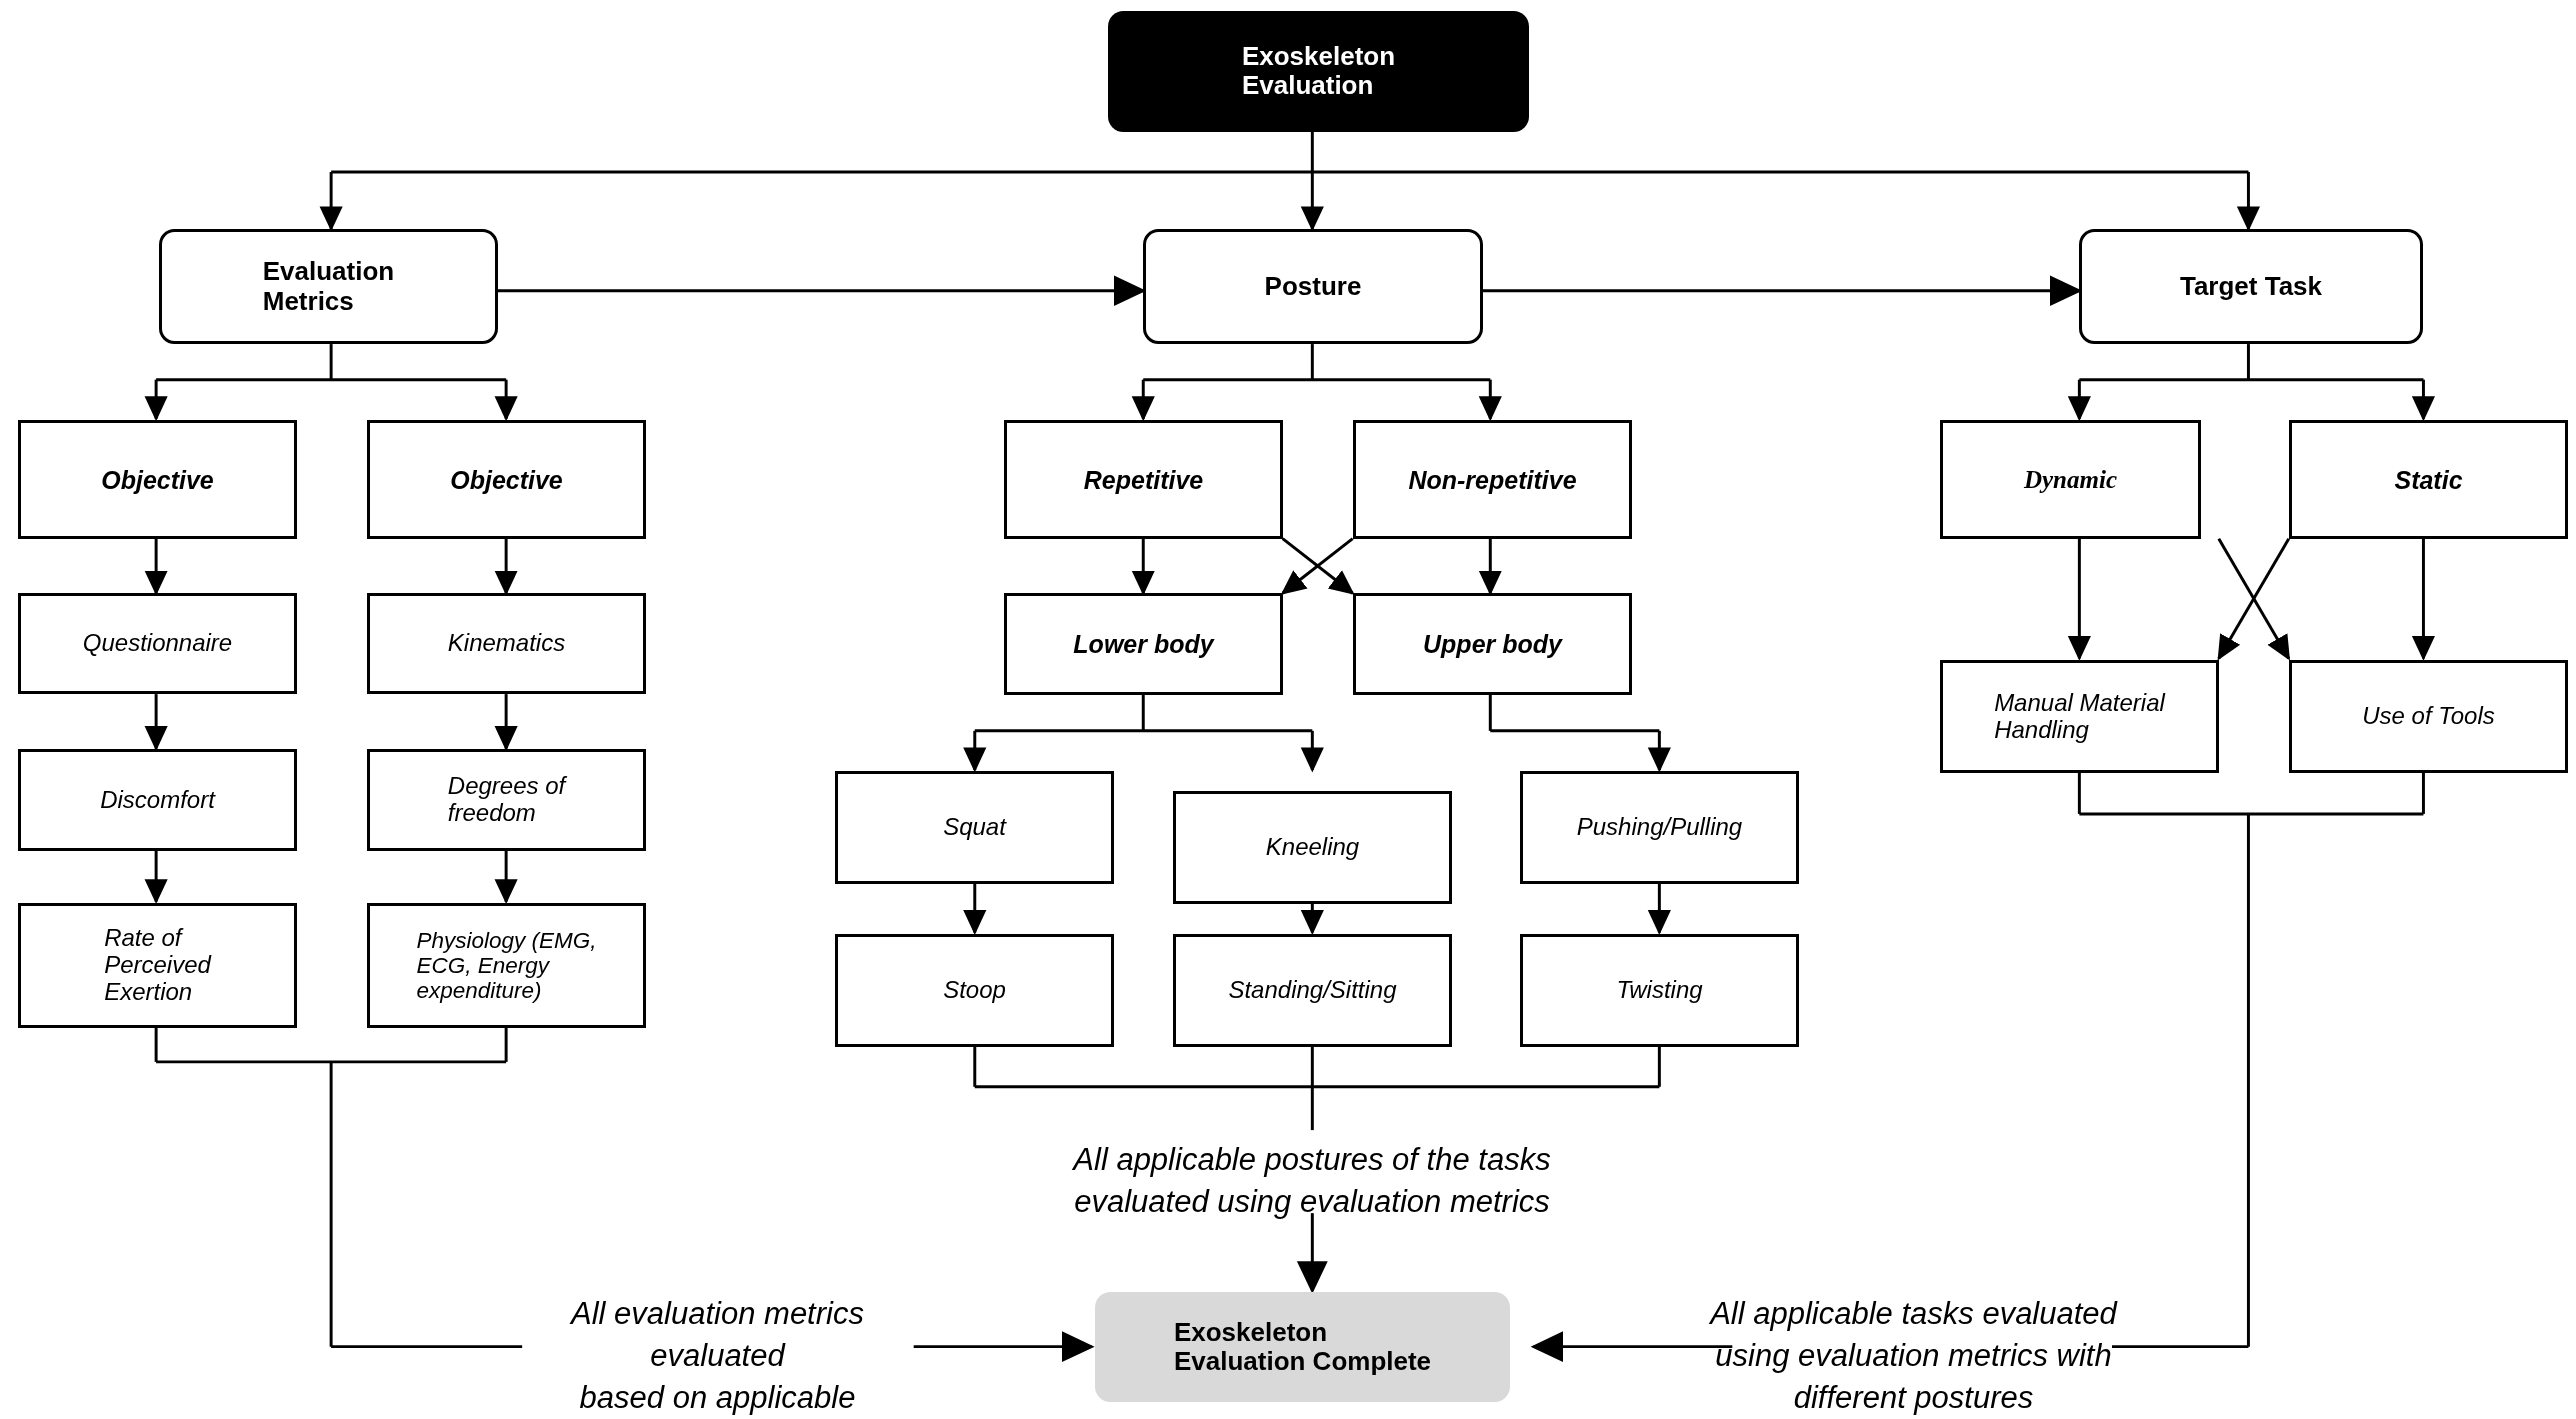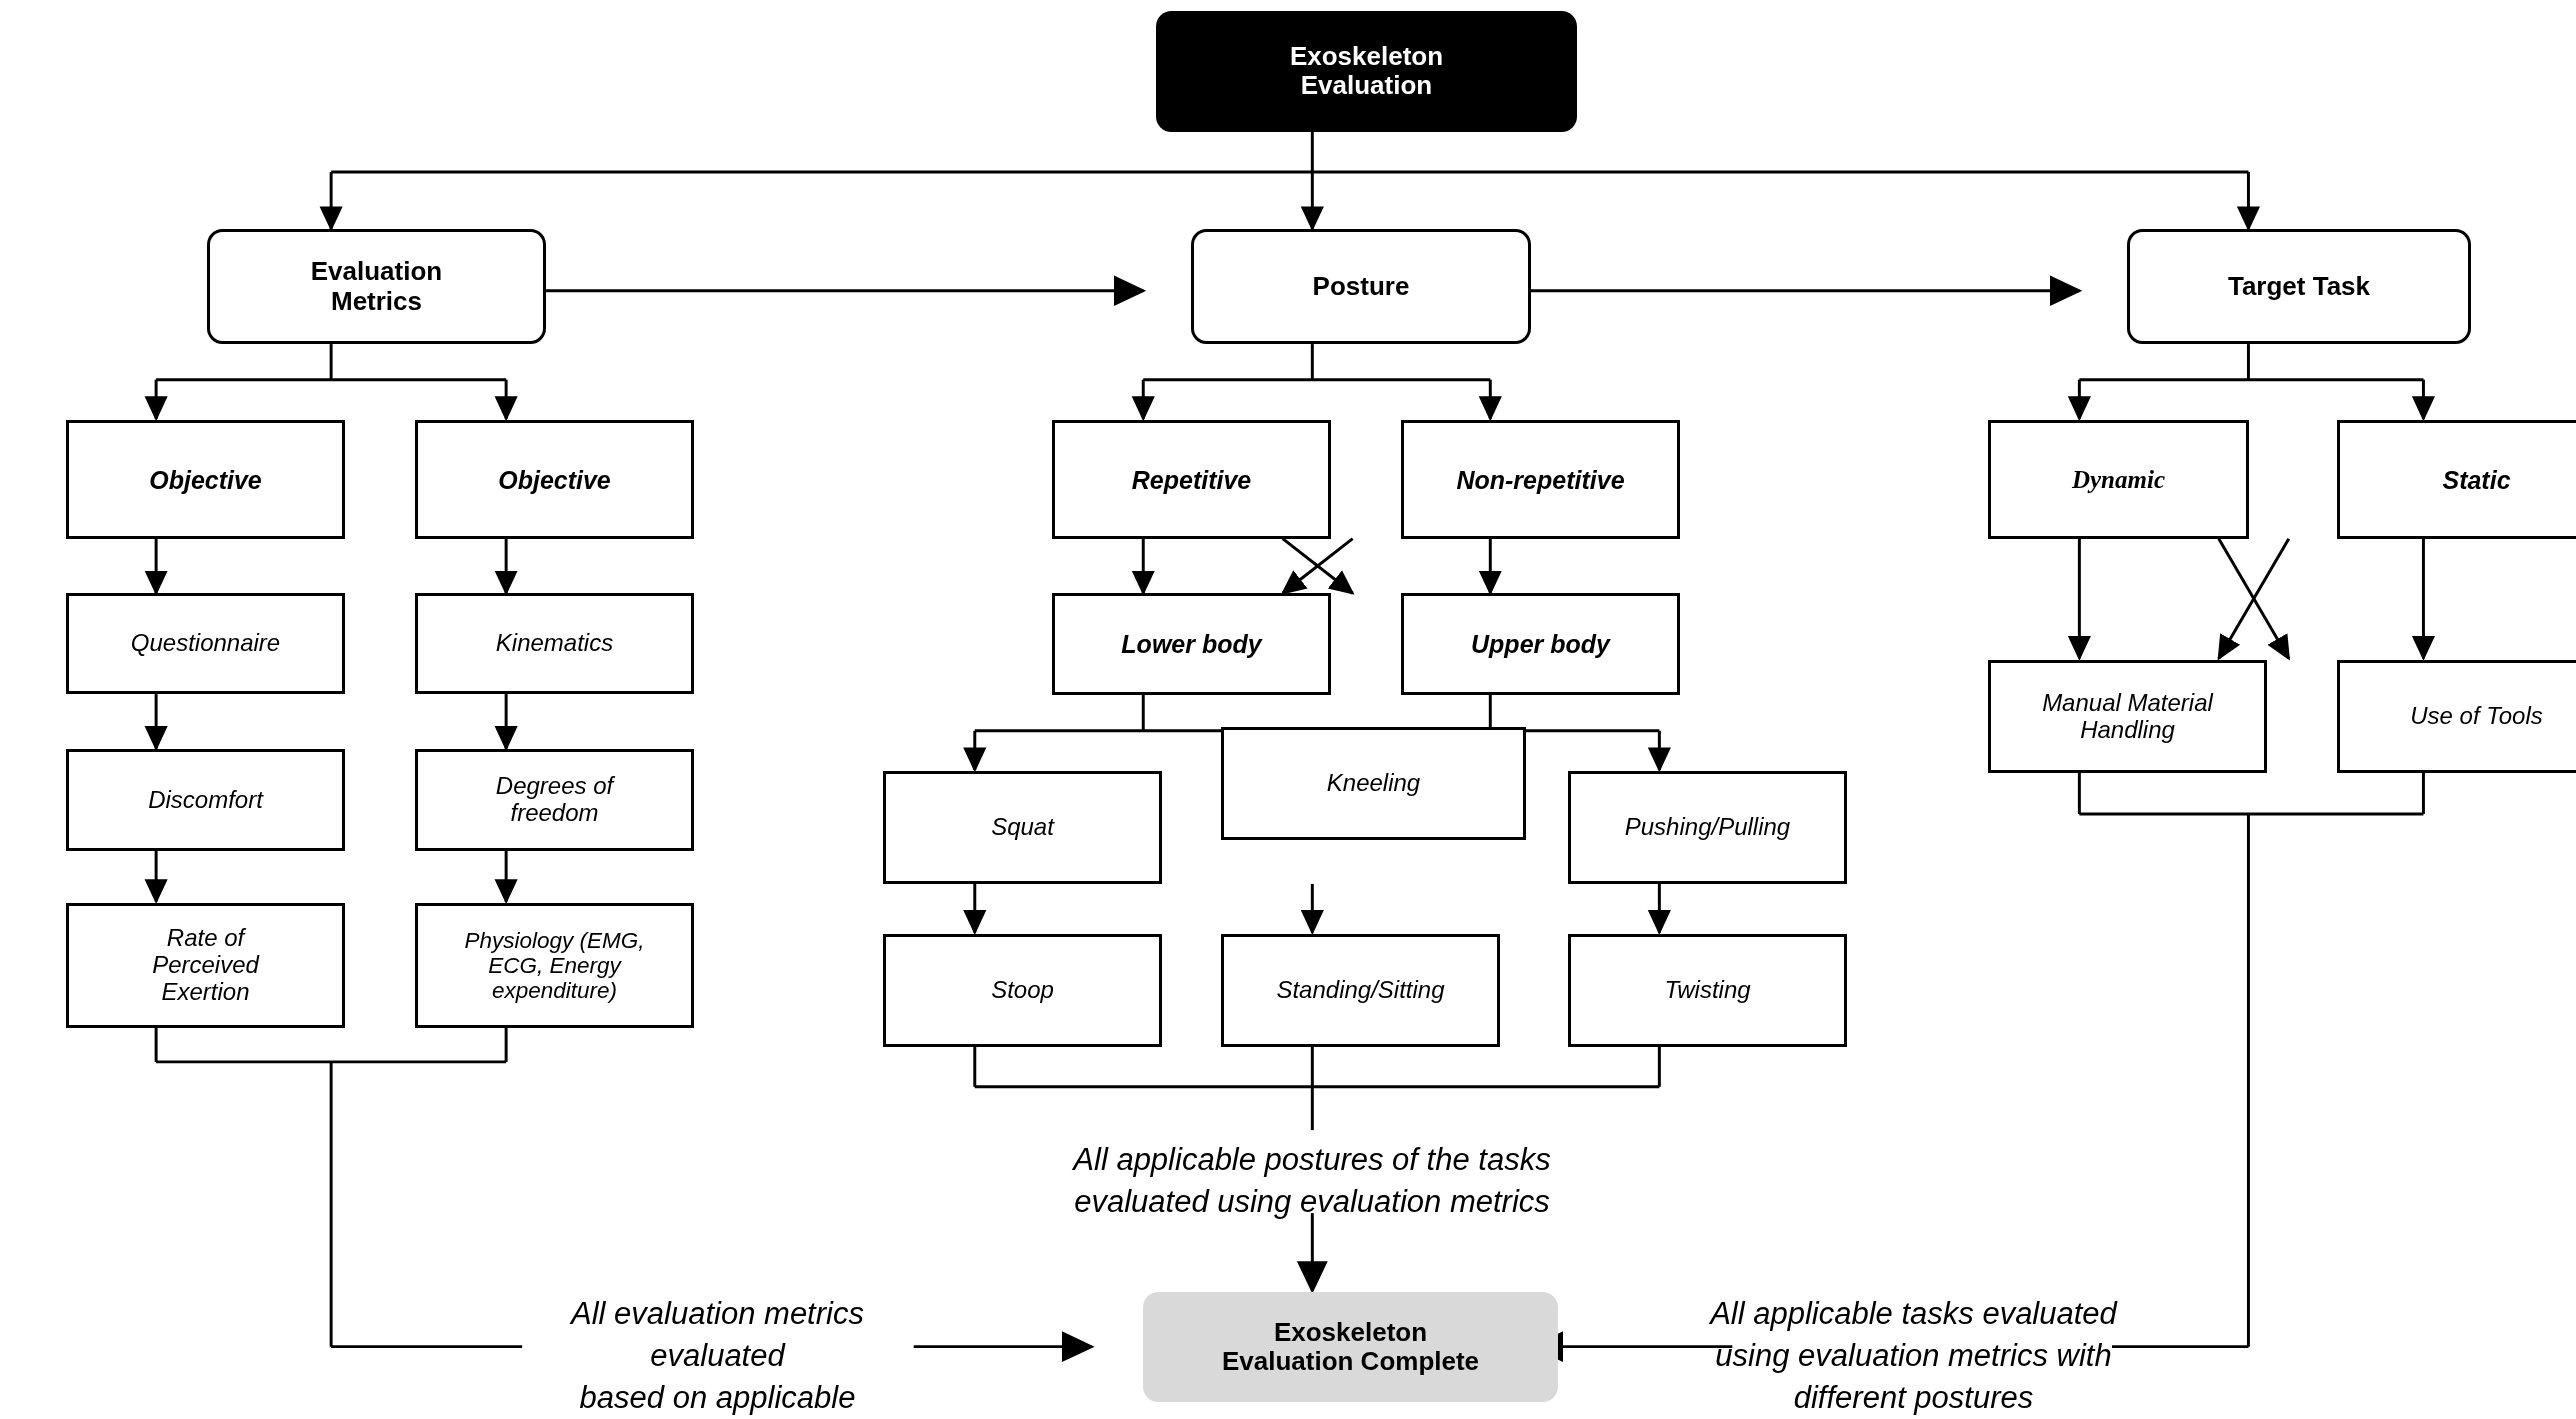--- a/index.html
+++ b/index.html
@@ -1,19 +1,19 @@
 <!DOCTYPE html>
 <html style="font-size:9.5px"><head>
 <meta charset="utf-8">
 <style>
   html,body{margin:0;padding:0;background:#ffffff;}
   body{font-family:"Liberation Sans", sans-serif;}
   #stage{position:relative;width:2576px;height:1419px;background:#ffffff;overflow:hidden;}
   svg#wires{position:absolute;left:0;top:0;width:2576px;height:1419px;}
-  .node{position:absolute;box-sizing:border-box;display:flex;align-items:center;justify-content:center;text-align:center;line-height:1.12;margin-left:48px;}
+  .node{position:absolute;box-sizing:border-box;display:flex;align-items:center;justify-content:center;text-align:left;line-height:1.12;}
   .rect{border:3px solid #000;background:#fff;}
   .rounded{border:3.6px solid #000;background:#fff;border-radius:15.4px;}
   .terminal{background:#000;color:#fff;border-radius:15.4px;border:none;}
   .complete{background:#d9d9d9;border-radius:15.4px;border:none;color:#000;}
   .bold{font-weight:bold;}
   .bolditalic{font-weight:bold;font-style:italic;}
   .italic{font-style:italic;}
   .t44{font-size:26px;}
   .t42{font-size:25px;}
   .t40{font-size:24px;}
@@ -170,21 +170,21 @@
   <div class="node rect bolditalic t42" style="left:1004px;top:593px;width:279px;height:102px;">
     <span style="white-space:pre-line">Lower body</span>
   </div>
   <div class="node rect bolditalic t42" style="left:1353px;top:593px;width:279px;height:102px;">
     <span style="white-space:pre-line">Upper body</span>
   </div>
 
   <div class="node rect italic t40" style="left:835px;top:771px;width:279px;height:113px;">
     <span style="white-space:pre-line">Squat</span>
   </div>
-  <div class="node rect italic t40" style="left:1173px;top:727px;width:305px;height:113px;">
+  <div class="node rect italic t40" style="left:1173px;top:791px;width:279px;height:113px;">
     <span style="white-space:pre-line">Kneeling</span>
   </div>
   <div class="node rect italic t40" style="left:1520px;top:771px;width:279px;height:113px;">
     <span style="white-space:pre-line">Pushing/Pulling</span>
   </div>
 
   <div class="node rect italic t40" style="left:835px;top:934px;width:279px;height:113px;">
     <span style="white-space:pre-line">Stoop</span>
   </div>
   <div class="node rect italic t40" style="left:1173px;top:934px;width:279px;height:113px;">

